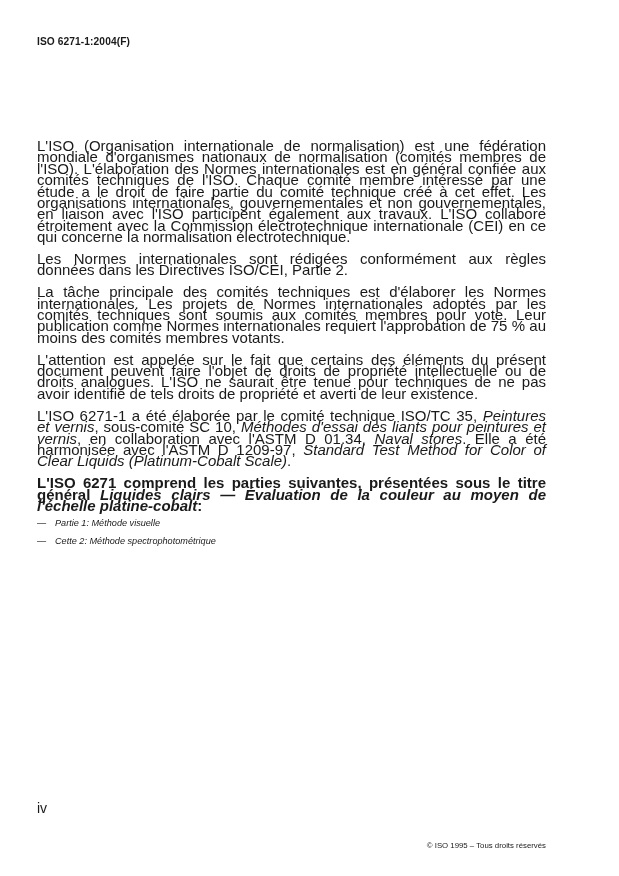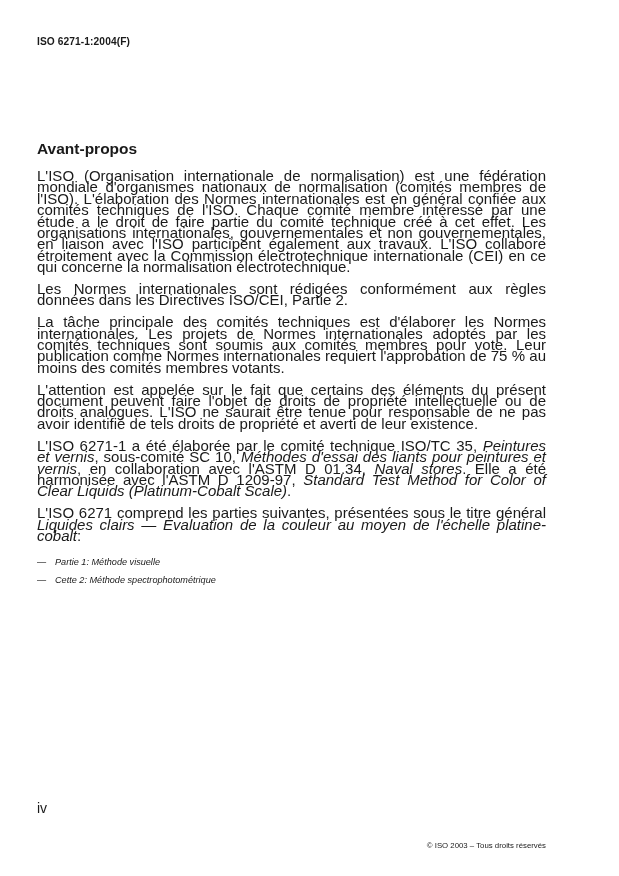--- a/index.html
+++ b/index.html
@@ -16,42 +16,41 @@
   .list-item .txt { font-style: italic; }
   .footer-left { position: absolute; left: 37px; top: 800px; font-size: 14px; }
   .footer-right { position: absolute; right: 73px; top: 841px; font-size: 7.8px; }
 </style>
 </head>
 <body>
 
 <div class="page-header">ISO 6271-1:2004(F)</div>
 
 <div class="content">
-  <h1 class="section-title">Avant-propos</h1>
 
   <p class="para">L'ISO (Organisation internationale de normalisation) est une fédération mondiale d'organismes nationaux de normalisation (comités membres de l'ISO). L'élaboration des Normes internationales est en général confiée aux comités techniques de l'ISO. Chaque comité membre intéressé par une étude a le droit de faire partie du comité technique créé à cet effet. Les organisations internationales, gouvernementales et non gouvernementales, en liaison avec l'ISO participent également aux travaux. L'ISO collabore étroitement avec la Commission électrotechnique internationale (CEI) en ce qui concerne la normalisation électrotechnique.</p>
   <p class="para">Les Normes internationales sont rédigées conformément aux règles données dans les Directives ISO/CEI, Partie 2.</p>
   <p class="para">La tâche principale des comités techniques est d'élaborer les Normes internationales. Les projets de Normes internationales adoptés par les comités techniques sont soumis aux comités membres pour vote. Leur publication comme Normes internationales requiert l'approbation de 75 % au moins des comités membres votants.</p>
-  <p class="para">L'attention est appelée sur le fait que certains des éléments du présent document peuvent faire l'objet de droits de propriété intellectuelle ou de droits analogues. L'ISO ne saurait être tenue pour responsable de ne pas avoir identifié de tels droits de propriété et averti de leur existence.</p>
+  <p class="para">L'attention est appelée sur le fait que certains des éléments du présent document peuvent faire l'objet de droits de propriété intellectuelle ou de droits analogues. L'ISO ne saurait être tenue pour techniques de ne pas avoir identifié de tels droits de propriété et averti de leur existence.</p>
 
   <p class="para">
     <span>L'ISO 6271-1 a été élaborée par le comité technique ISO/TC 35, </span><em>Peintures et vernis</em><span>, sous-comité SC 10, </span><em>Méthodes d'essai des liants pour peintures et vernis</em><span>, en collaboration avec l'ASTM D 01.34, </span><em>Naval stores</em><span>. Elle a été harmonisée avec l'ASTM D 1209-97, </span><em>Standard Test Method for Color of Clear Liquids (Platinum-Cobalt Scale)</em><span>.</span>
   </p>
 
 
-  <p class="para" style="margin-bottom:16px;">
+  <p class="para" style="margin-bottom:7px;font-weight:bold;">
     <span>L'ISO 6271 comprend les parties suivantes, présentées sous le titre général </span><em>Liquides clairs — Évaluation de la couleur au moyen de l'échelle platine-cobalt</em><span>:</span>
   </p>
 
   <ul class="list">
     <li class="list-item">
       <span class="dash">—</span>
       <span class="txt">Partie 1: Méthode visuelle</span>
     </li>
     <li class="list-item">
       <span class="dash">—</span>
       <span class="txt">Cette 2: Méthode spectrophotométrique</span>
     </li>
   </ul>
 </div>
 
 <div class="footer-left">iv</div>
-<div class="footer-right">© ISO 2003 – Tous droits réservés</div>
+<div class="footer-right">© ISO 1995 – Tous droits réservés</div>
 
 </body></html>

